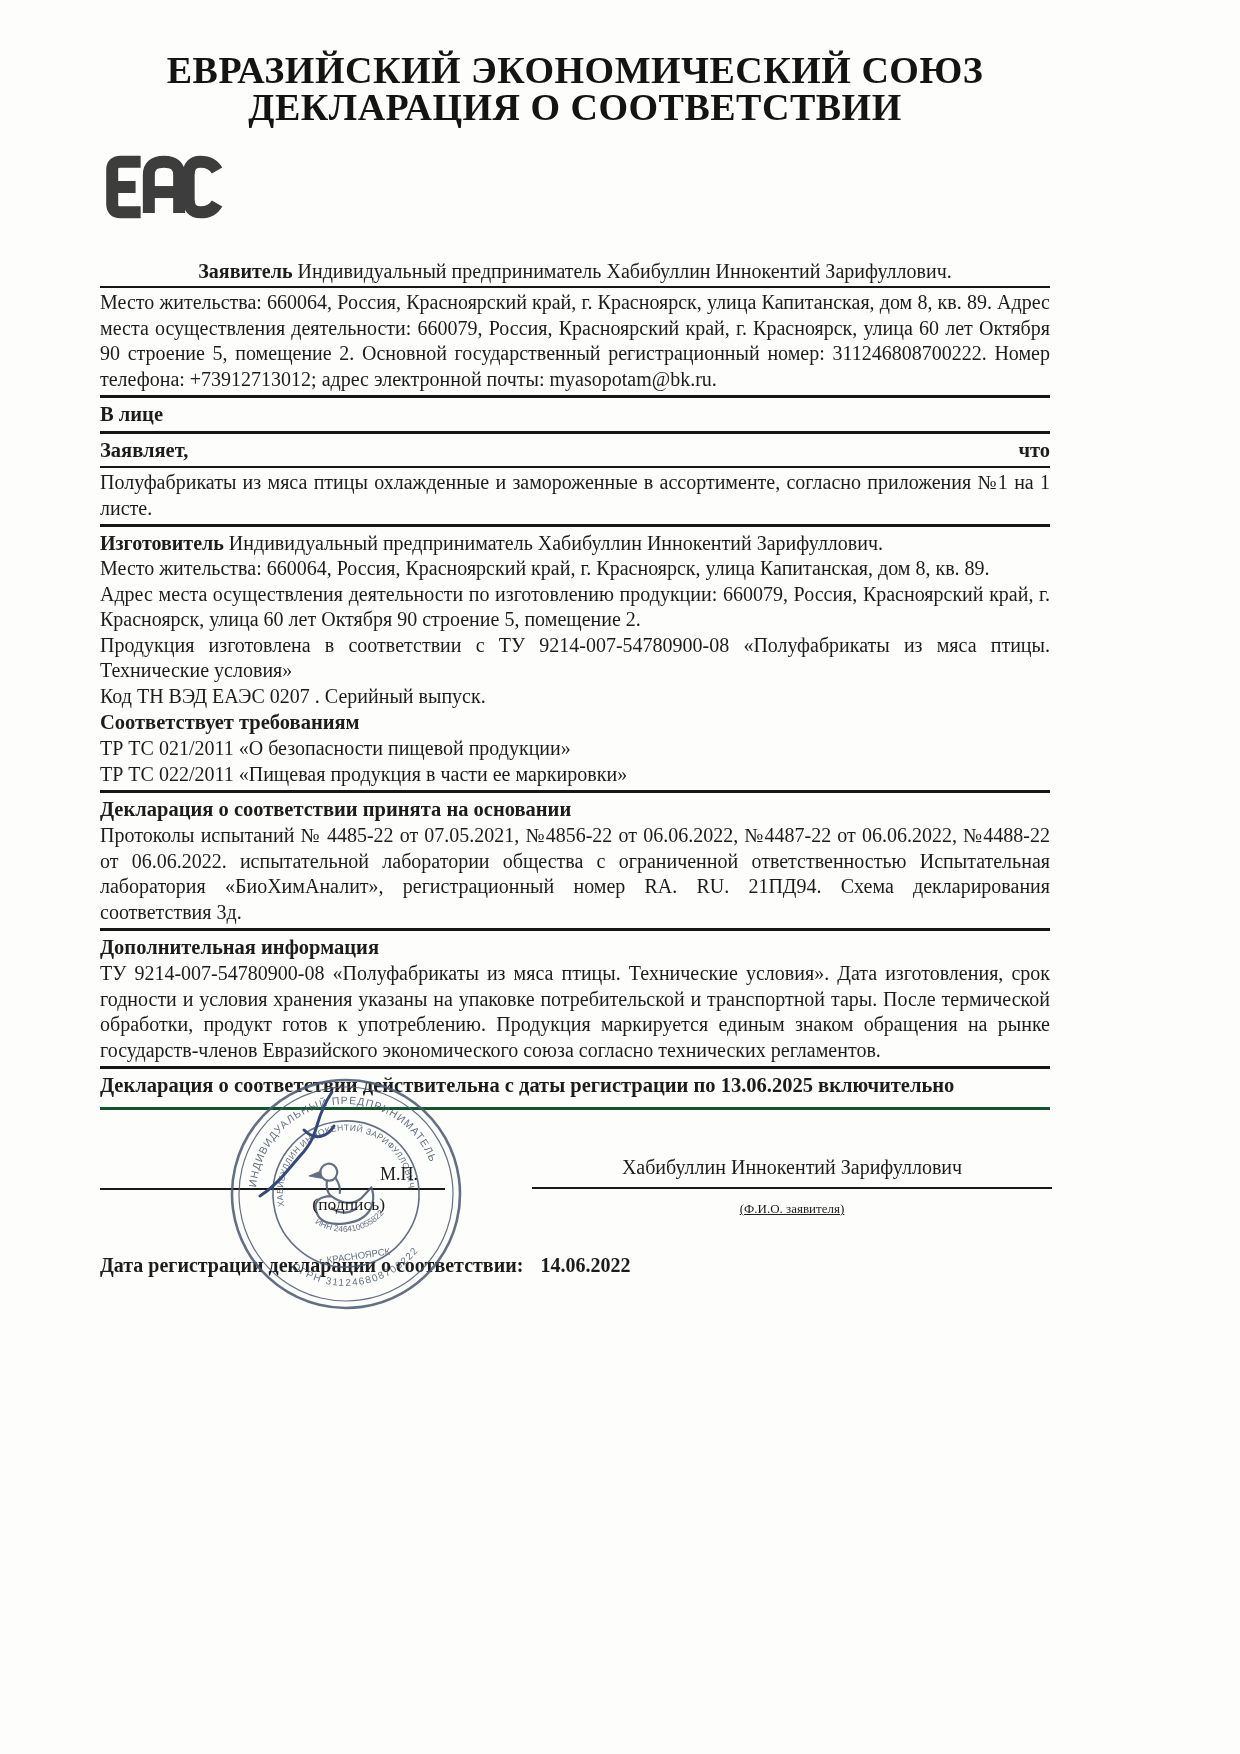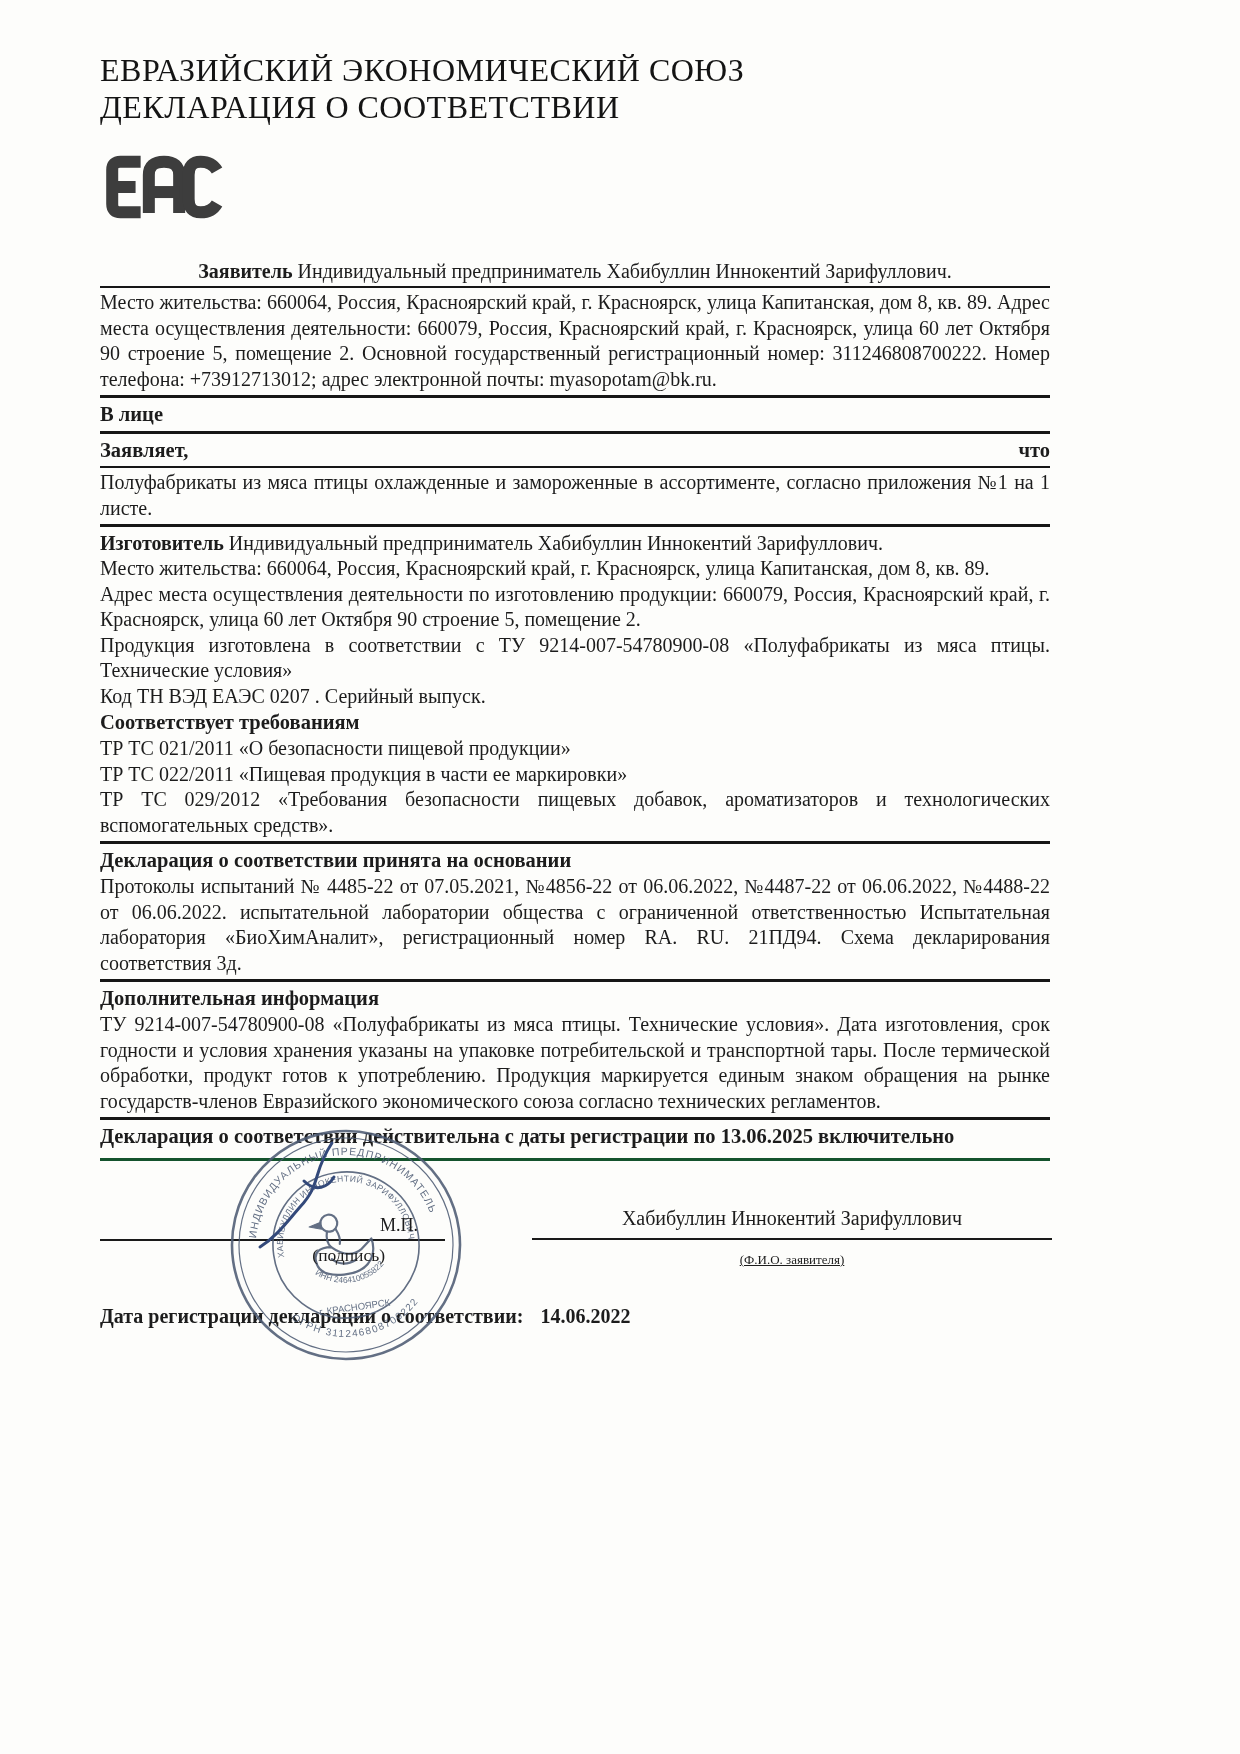--- a/index.html
+++ b/index.html
@@ -4,22 +4,22 @@
 <style>
   * { margin:0; padding:0; box-sizing:border-box; }
   html,body { background:#9a9a9a; }
   .page {
     width:1240px; height:1754px; margin:0 auto; position:relative;
     background:#fdfdfb; color:#1c1c1c; overflow:hidden;
     font-family:"Liberation Serif", serif;
   }
   .content { position:absolute; left:100px; top:0; width:950px; }
 
-  .doc-title { margin-top:52px; font-weight:normal;
-    font-size:32px; line-height:37px; letter-spacing:0.5px; color:#141414; }
+  .doc-title { margin-top:52px; text-align:center; font-weight:bold;
+    font-size:38px; line-height:37px; letter-spacing:0.5px; color:#141414; }
 
   .eac-logo { margin:14px 0 0 4px; width:120px; height:94px; }
 
   .row  { font-size:20px; line-height:26px; }
   .just { font-size:20px; line-height:25.5px; text-align:justify; }
   .hdr  { font-size:20.5px; line-height:27px; font-weight:bold; }
   b.lbl { font-weight:bold; }
 
   .rule      { height:3px; background:#161616; margin:3px 0; }
   .rule.thin { height:2px; margin:2px 0; }
@@ -104,21 +104,20 @@
       <p class="just">Место жительства: 660064, Россия, Красноярский край, г. Красноярск, улица Капитанская, дом 8, кв. 89.</p>
       <p class="just">Адрес места осуществления деятельности по изготовлению продукции: 660079, Россия, Красноярский край, г. Красноярск, улица 60 лет Октября 90 строение 5, помещение 2.</p>
       <p class="just">Продукция изготовлена в соответствии с ТУ 9214-007-54780900-08 «Полуфабрикаты из мяса птицы. Технические условия»</p>
       <p class="just">Код ТН ВЭД ЕАЭС 0207 . Серийный выпуск.</p>
     </section>
 
     <section>
       <p class="hdr">Соответствует требованиям</p>
       <p class="just">ТР ТС 021/2011 «О безопасности пищевой продукции»</p>
       <p class="just">ТР ТС 022/2011 «Пищевая продукция в части ее маркировки»</p>
-      <p class="just">ТР ТС 029/2012 «Требования безопасности пищевых добавок, ароматизаторов и технологических вспомогательных средств».</p>
     </section>
 
     <div class="rule"></div>
     <section>
       <p class="hdr">Декларация о соответствии принята на основании</p>
       <p class="just">Протоколы испытаний № 4485-22 от 07.05.2021, №4856-22 от 06.06.2022, №4487-22 от 06.06.2022, №4488-22 от 06.06.2022. испытательной лаборатории общества с ограниченной ответственностью Испытательная лаборатория «БиоХимАналит», регистрационный номер RA. RU. 21ПД94. Схема декларирования соответствия 3д.</p>
     </section>
 
     <div class="rule"></div>
     <section>

